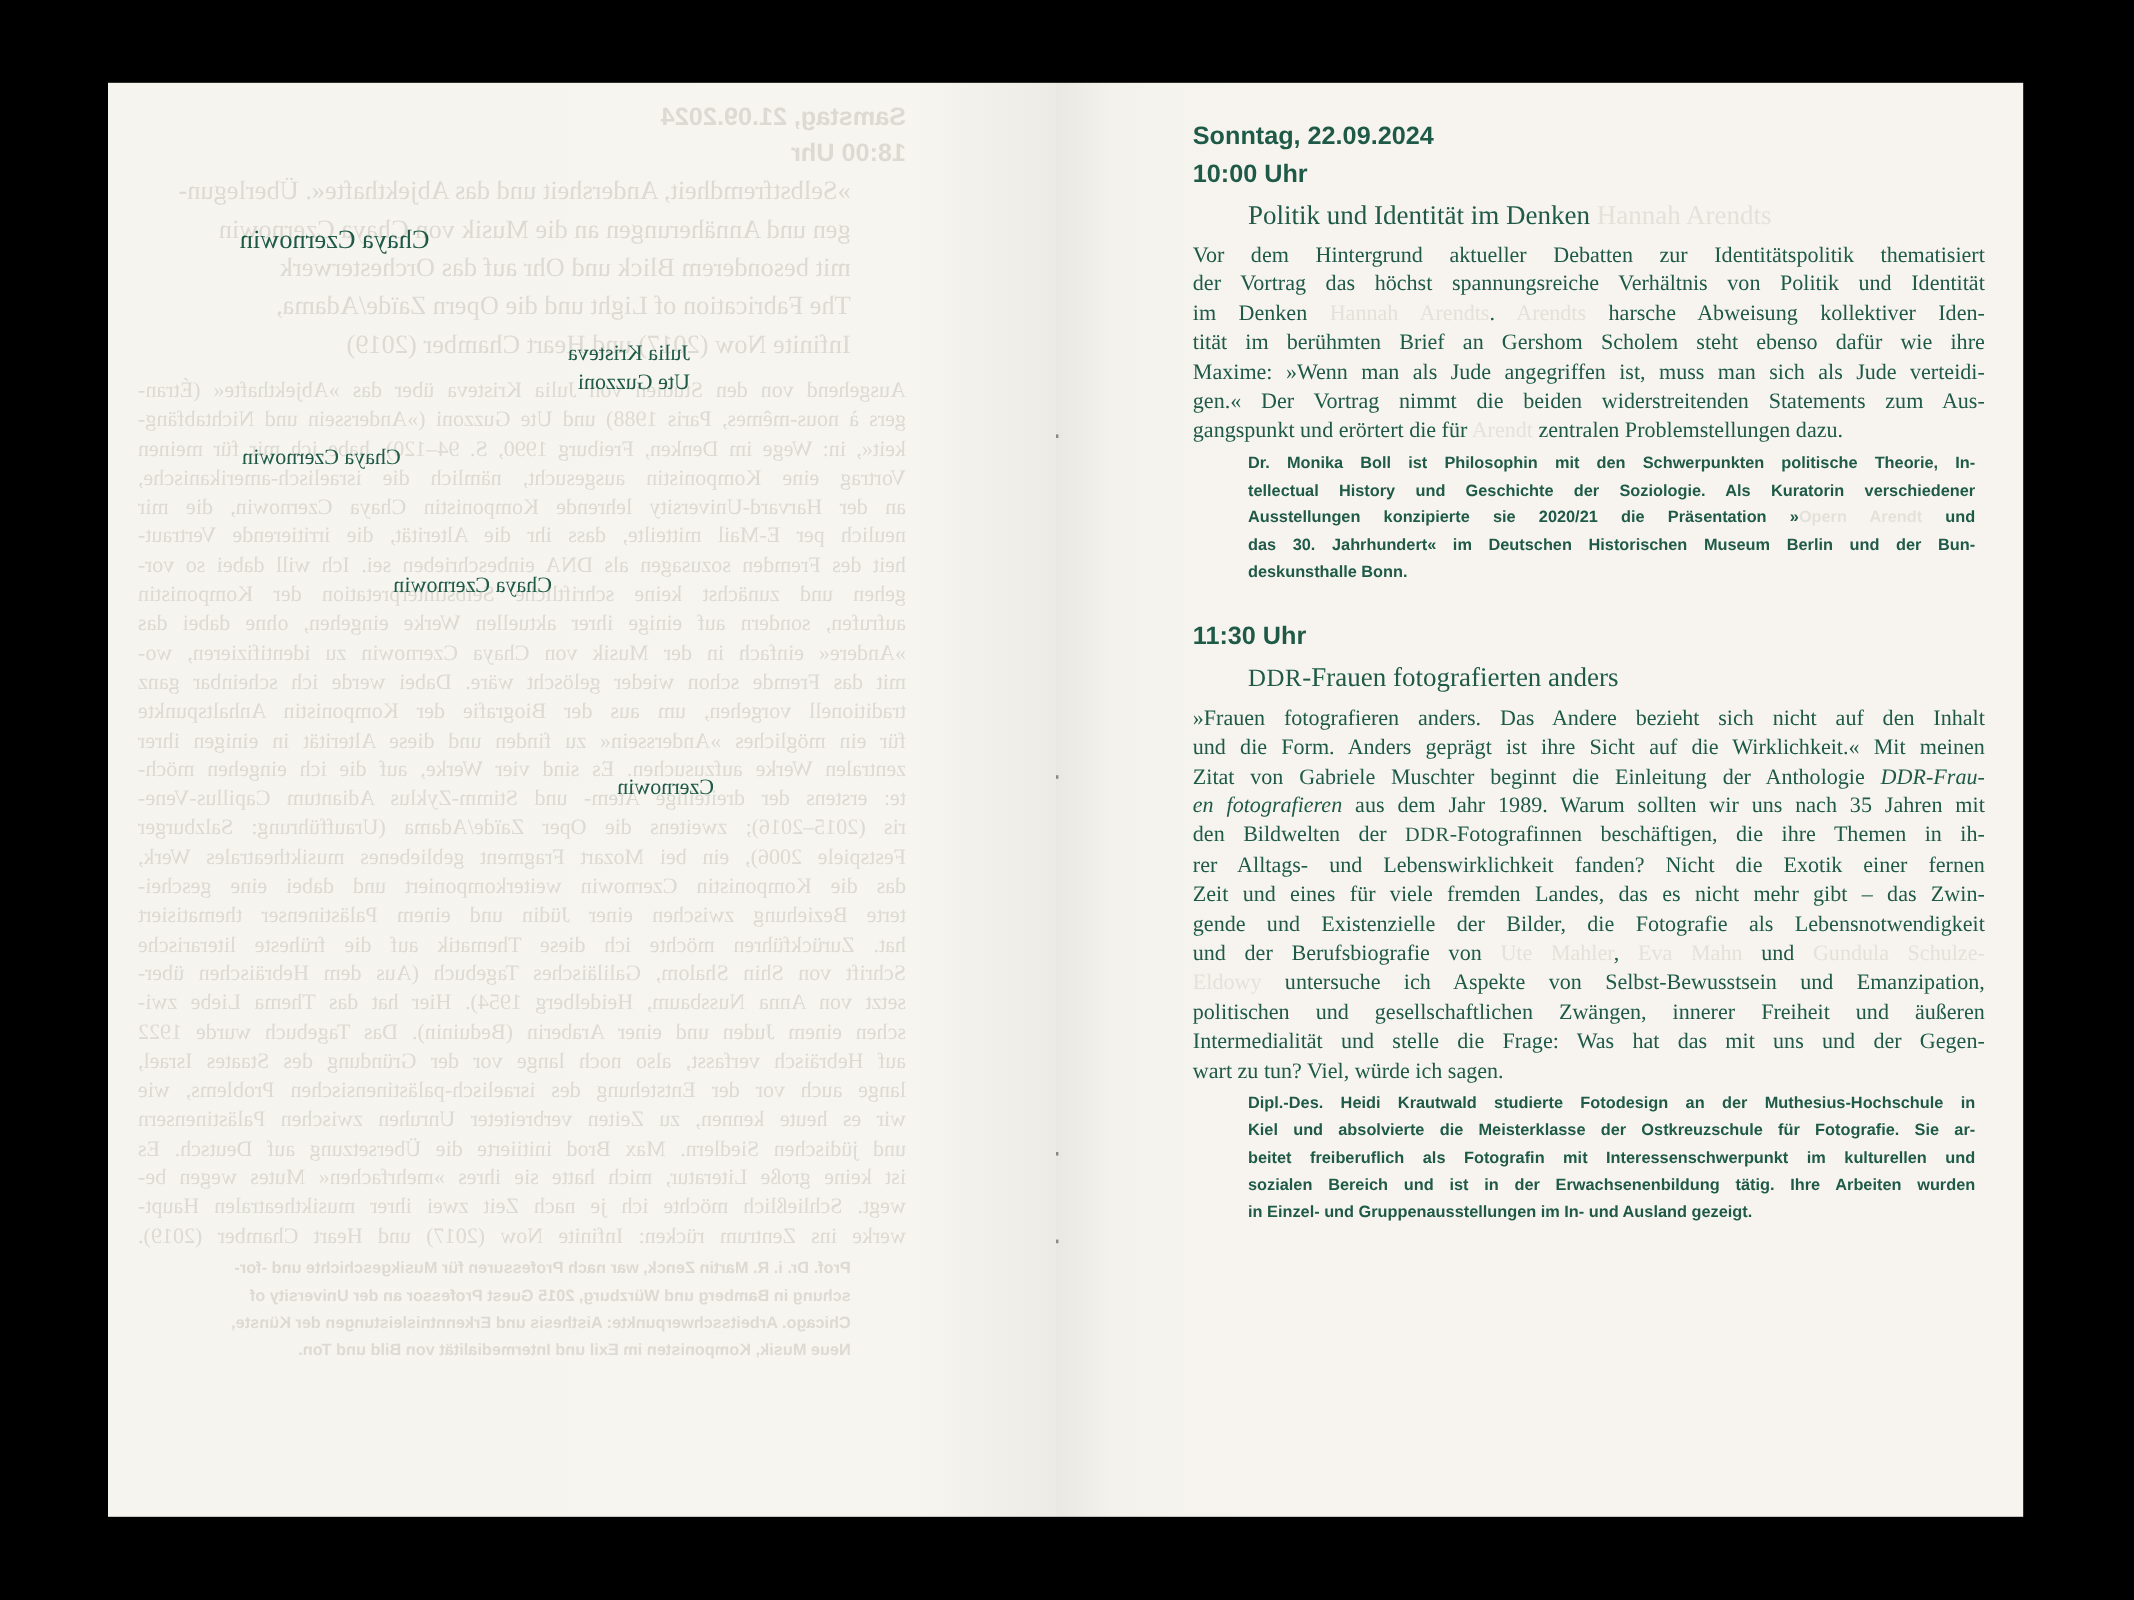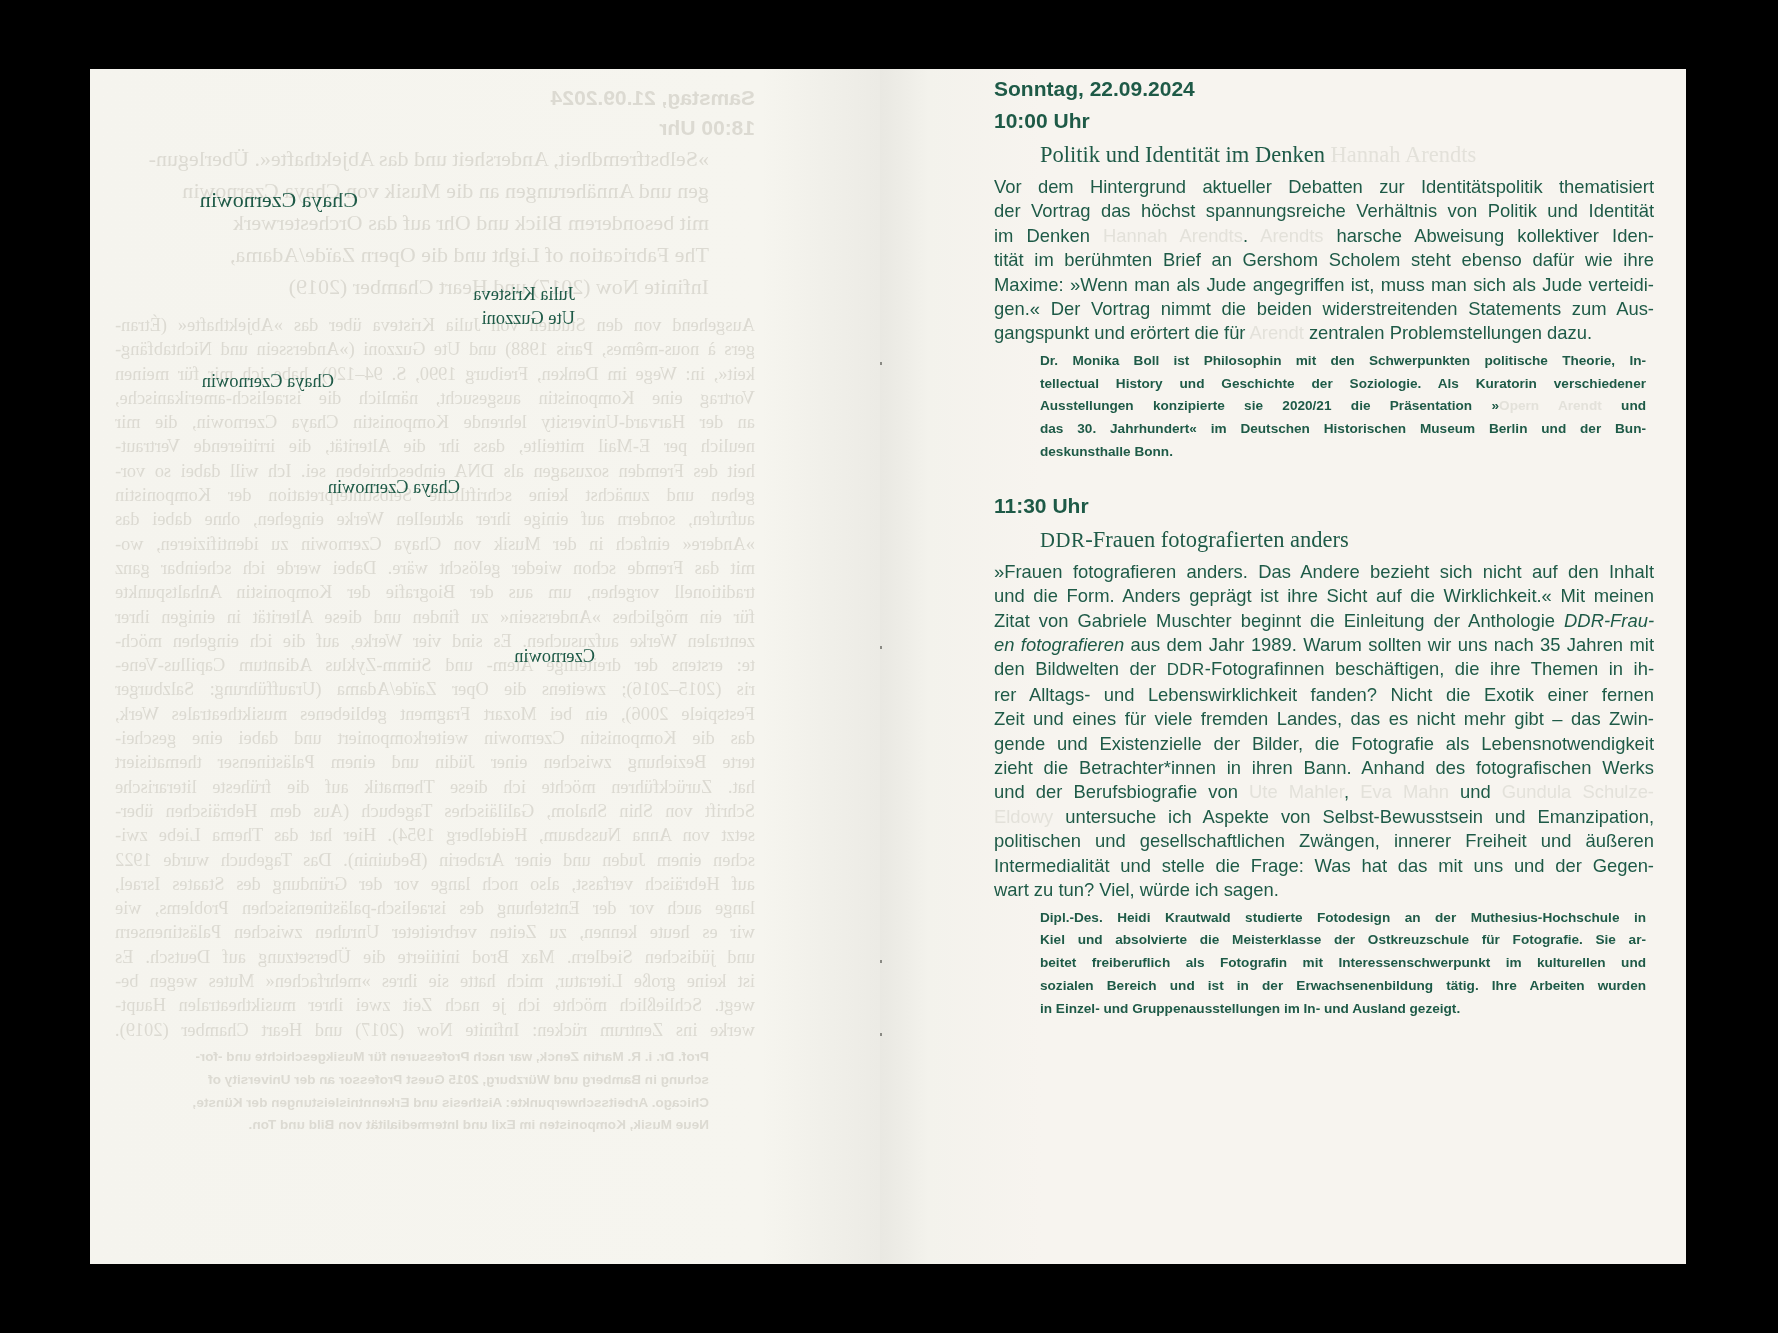--- a/index.html
+++ b/index.html
@@ -2,26 +2,26 @@
 <html><head>
 <meta charset="utf-8">
 <style>
   html, body { margin:0; padding:0; }
   body { width:1778px; height:1333px; background:#000; position:relative; overflow:hidden; font-family:"Liberation Serif", serif; }
   .page { position:absolute; background:#f7f5f0; overflow:hidden; }
   .page-left { left:90px; top:69px; width:790px; height:1195px; background:linear-gradient(90deg,#f5f4ee 0%,#f6f5ef 85%,#ecebe5 100%); }
   .page-right { left:880px; top:69px; width:806px; height:1195px; background:linear-gradient(90deg,#e9e8e2 0%,#f3f2ec 6%,#f7f4ef 20%,#f7f4ef 100%); }
 
   
-  .rp-inner { position:absolute; left:114px; top:4px; width:660px; }
+  .rp-inner { position:absolute; left:114px; top:29px; width:660px; }
   .date { font-family:"Liberation Sans", sans-serif; font-weight:bold; font-size:21px; color:#1e5a47; line-height:32px; margin:0; }
   .time { font-family:"Liberation Sans", sans-serif; font-weight:bold; font-size:21px; color:#1e5a47; line-height:32px; margin:0; }
   .talk-title { font-family:"Liberation Serif", serif; font-size:22.5px; color:#1e5a47; margin:2px 0 4px 46px; line-height:32px; white-space:nowrap; }
   .ghost { color:#e3e1da; }
-  .body { font-family:Liberation Sans, sans-serif; font-size:18.4px; line-height:24.4px; color:#1e5a47; text-align:justify; margin:0; }
+  .body { font-family:Liberation Serif, serif; font-size:18.4px; line-height:24.4px; color:#1e5a47; text-align:justify; margin:0; }
   .body .line { display:block; white-space:nowrap; text-align:justify; text-align-last:justify; }
   .body .line.last { text-align-last:left; }
   .bio { font-family:"Liberation Sans", sans-serif; font-weight:bold; font-size:13.6px; line-height:22.8px; color:#1e5a47; margin:4px 0 0 46px; width:606px; }
   .bio .line { display:block; white-space:nowrap; text-align:justify; text-align-last:justify; }
   .bio .line.last { text-align-last:left; }
   .smallcaps { font-variant:small-caps; font-size:0.92em; letter-spacing:0.5px; }
   .gap { height:26px; }
 
   
   .mirror { position:absolute; left:0; top:0; width:790px; height:1195px; transform:scaleX(-1); }
@@ -137,21 +137,20 @@
       </div>
       <div class="body" id="e1-body">
           <span class="line">»Frauen fotografieren anders. Das Andere bezieht sich nicht auf den Inhalt</span>
           <span class="line">und die Form. Anders geprägt ist ihre Sicht auf die Wirklichkeit.« Mit meinen</span>
           <span class="line"><span>Zitat von Gabriele Muschter beginnt die Einleitung der Anthologie </span><span class="it" style="font-style: italic; margin-top: 44px;">DDR-Frau-</span></span>
           <span class="line"><span class="it" style="font-style: italic;">en fotografieren</span><span> aus dem Jahr 1989. Warum sollten wir uns nach 35 Jahren mit</span></span>
           <span class="line"><span>den Bildwelten der </span><span class="smallcaps">DDR</span><span>-Fotografinnen beschäftigen, die ihre Themen in ih-</span></span>
           <span class="line">rer Alltags- und Lebenswirklichkeit fanden? Nicht die Exotik einer fernen</span>
           <span class="line">Zeit und eines für viele fremden Landes, das es nicht mehr gibt – das Zwin-</span>
           <span class="line">gende und Existenzielle der Bilder, die Fotografie als Lebensnotwendigkeit</span>
-          <span class="line">zieht die Betrachter*innen in ihren Bann. Anhand des fotografischen Werks</span>
           <span class="line"><span>und der Berufsbiografie von </span><span class="ghost">Ute Mahler</span><span>, </span><span class="ghost">Eva Mahn</span><span> und </span><span class="ghost">Gundula Schulze-</span></span>
           <span class="line"><span class="ghost">Eldowy</span><span> untersuche ich Aspekte von Selbst-Bewusstsein und Emanzipation,</span></span>
           <span class="line">politischen und gesellschaftlichen Zwängen, innerer Freiheit und äußeren</span>
           <span class="line">Intermedialität und stelle die Frage: Was hat das mit uns und der Gegen-</span>
           <span class="line last">wart zu tun? Viel, würde ich sagen.</span>
         </div>
       <div class="bio" id="e1-bio">
           <span class="line">Dipl.-Des. Heidi Krautwald studierte Fotodesign an der Muthesius-Hochschule in</span>
           <span class="line">Kiel und absolvierte die Meisterklasse der Ostkreuzschule für Fotografie. Sie ar-</span>
           <span class="line">beitet freiberuflich als Fotografin mit Interessenschwerpunkt im kulturellen und</span>

